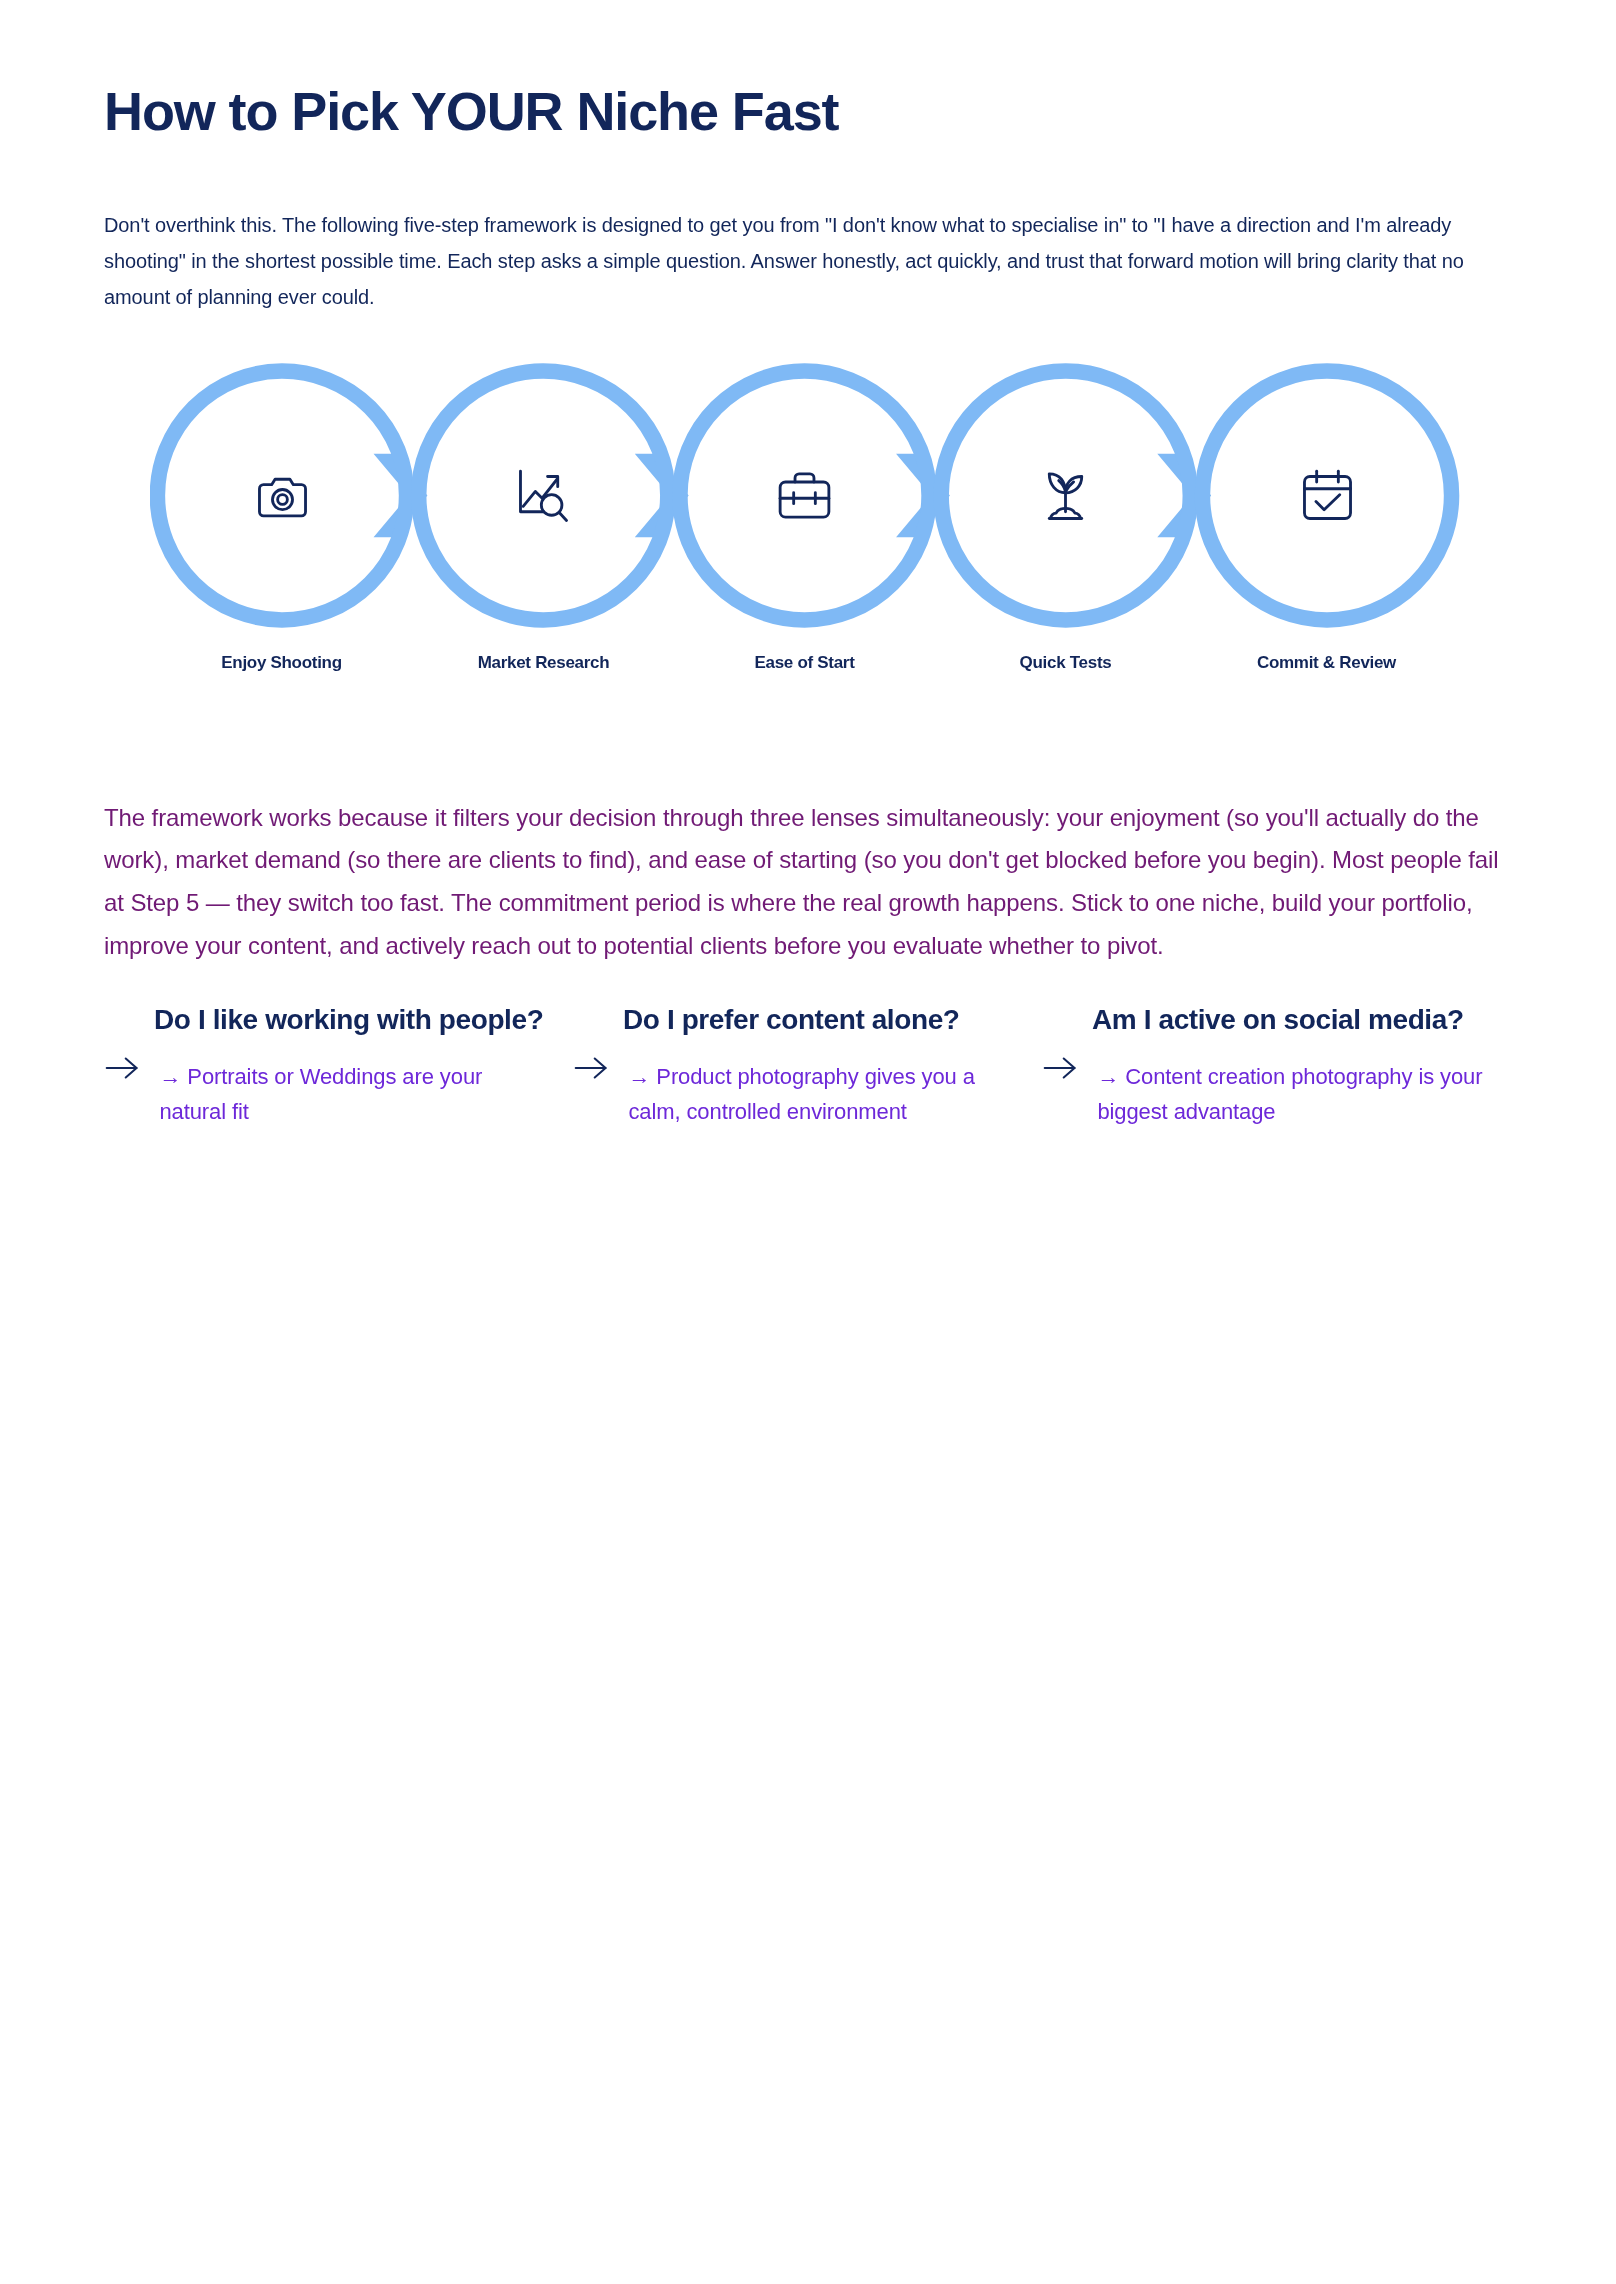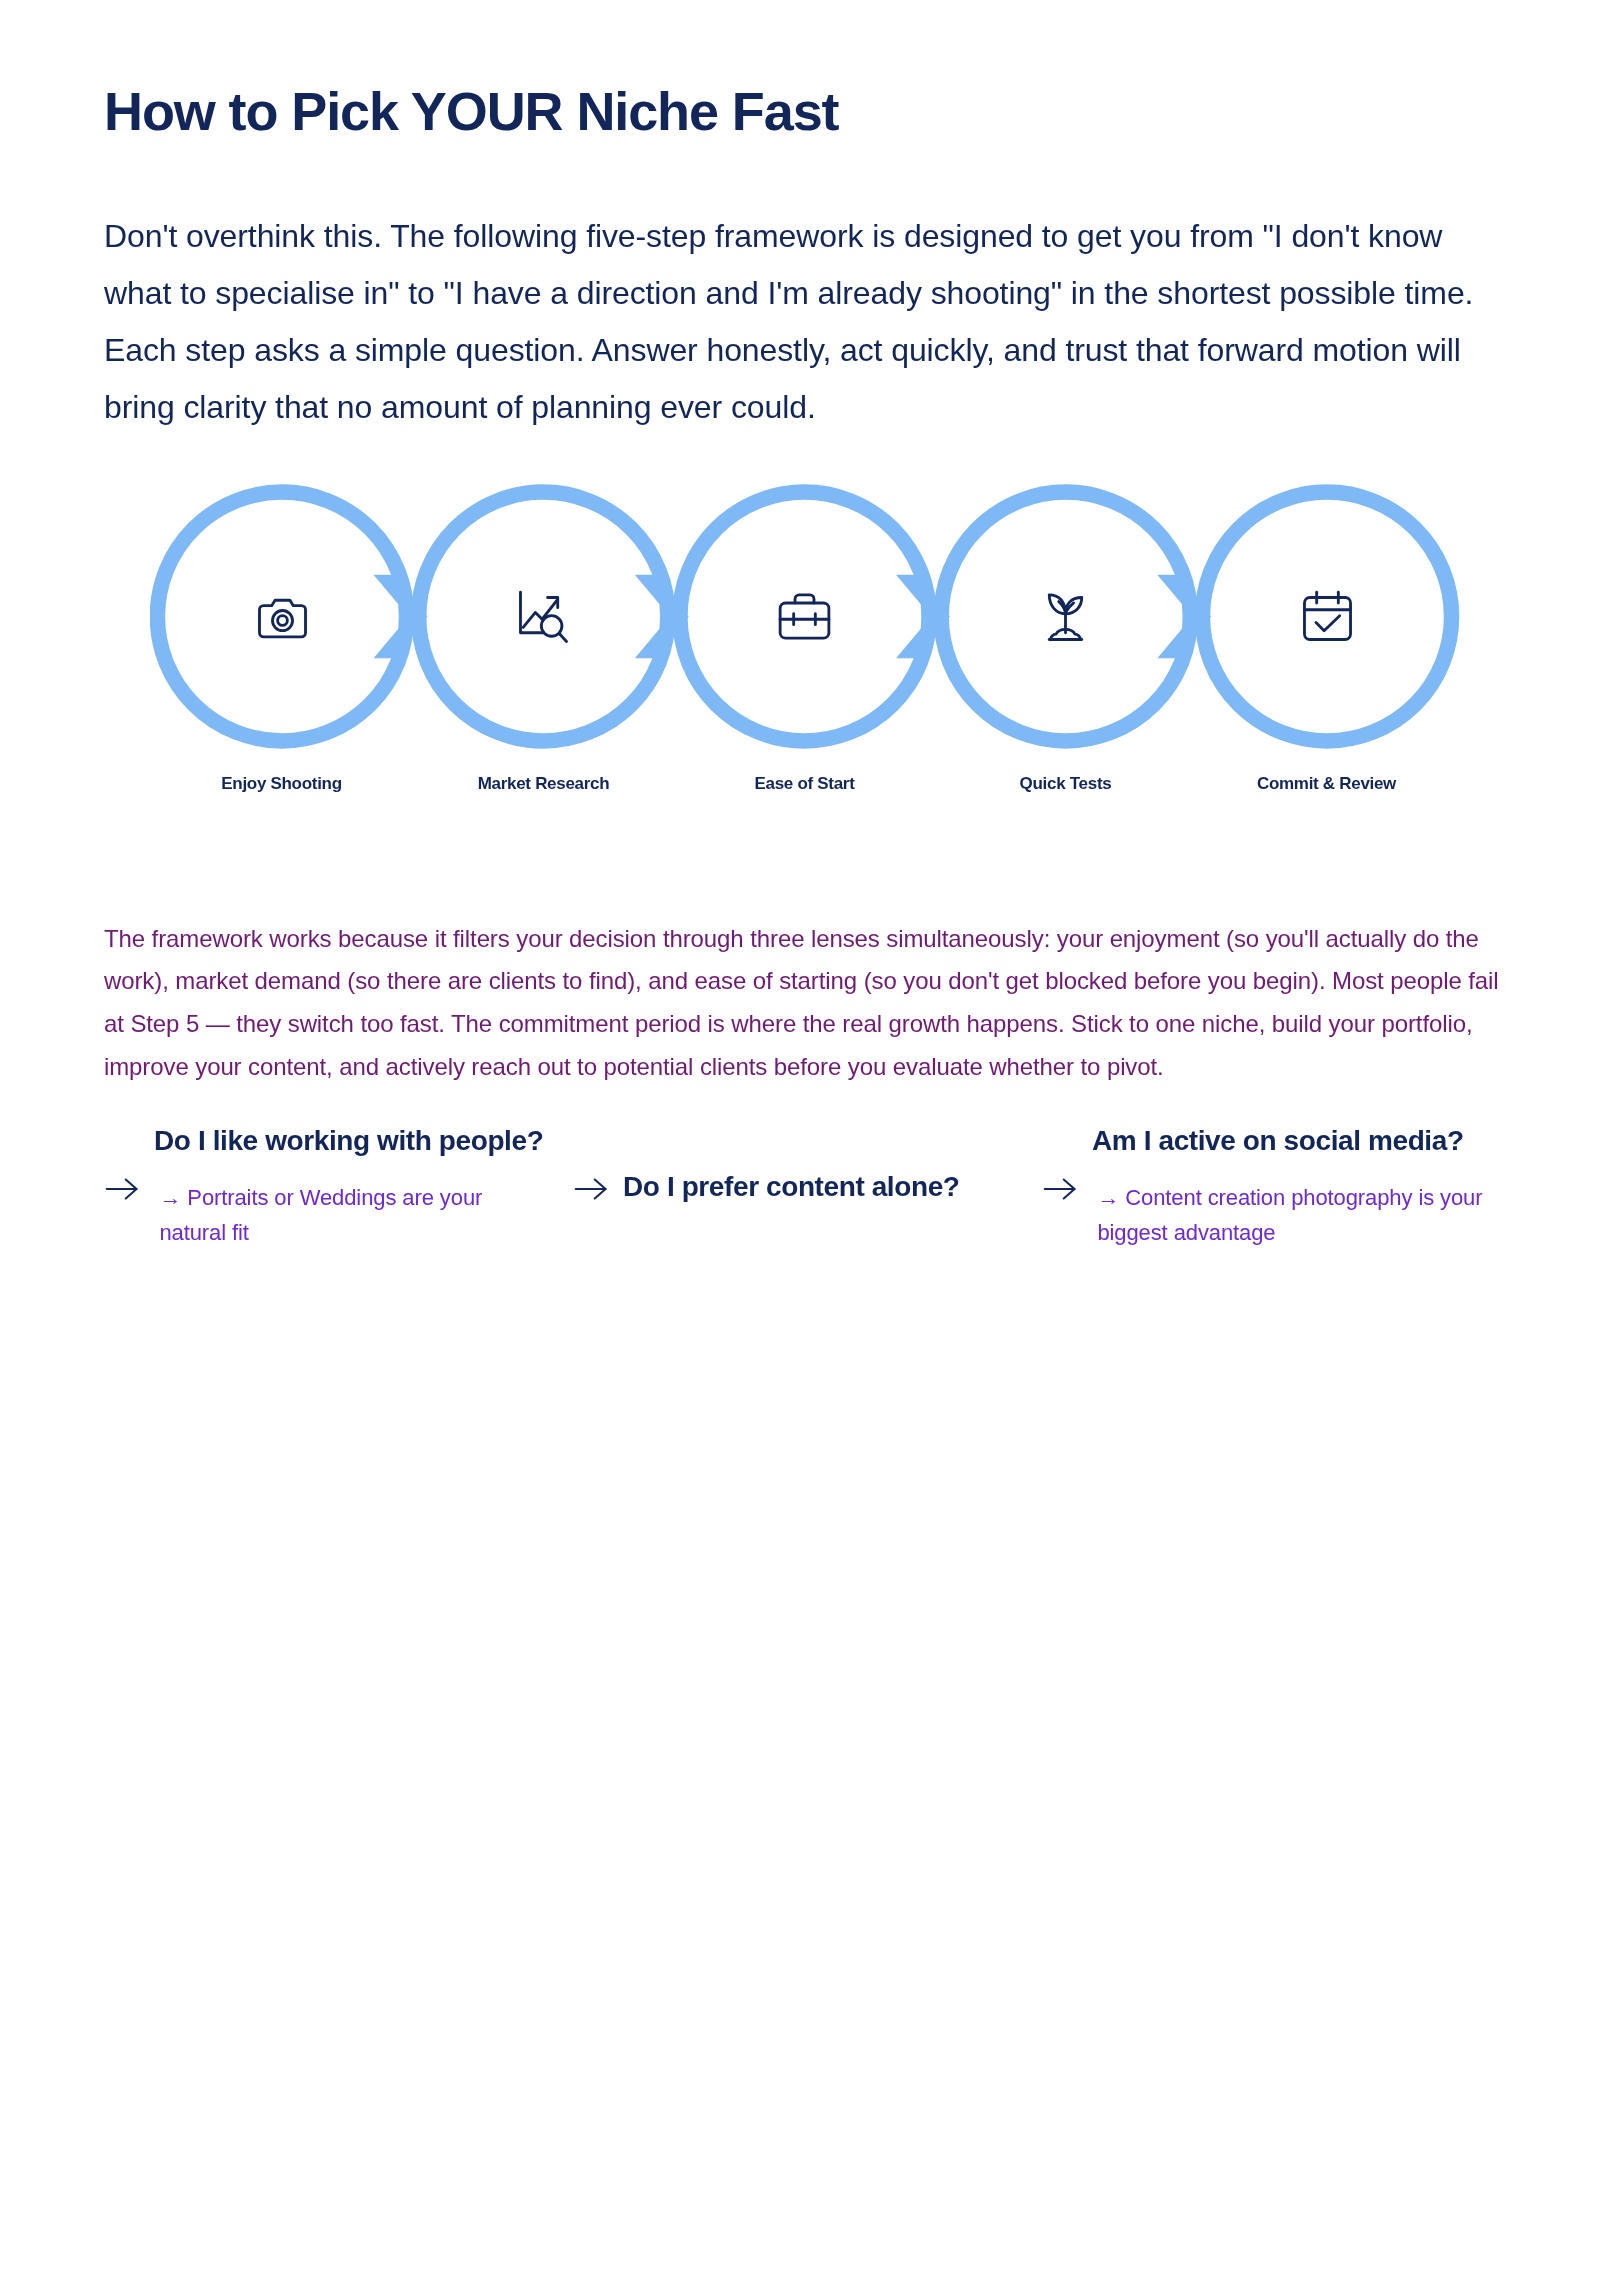--- a/index.html
+++ b/index.html
@@ -31,21 +31,21 @@
     font-size: 54px;
     font-weight: 700;
     letter-spacing: -1.1px;
     line-height: 1.1;
     color: #12265A;
   }
 
   
   .intro-paragraph {
     margin-top: 67px;
-    font-size: 32px;
+    font-size: 20px;
     line-height: 1.78;
     letter-spacing: -0.1px;
     max-width: 1414px;
     color: #12265A;
   }
 
   .body-paragraph {
     margin-top: 0;
     font-size: 24px;
     line-height: 1.78;
@@ -261,20 +261,21 @@
 
     <div class="question-col">
       <div class="q-arrow">
         <svg viewBox="0 0 56 44" fill="none" stroke="#12265A" stroke-width="3" stroke-linecap="round" stroke-linejoin="round">
           <path d="M4 22h44"></path>
           <path d="M32 8 L48 22 L32 36"></path>
         </svg>
       </div>
       <div class="q-body">
         <div class="q-title">Do I prefer content alone?</div>
+        <div class="q-answer">→ Product photography gives you a calm, controlled environment</div>
       </div>
     </div>
 
     <div class="question-col">
       <div class="q-arrow">
         <svg viewBox="0 0 56 44" fill="none" stroke="#12265A" stroke-width="3" stroke-linecap="round" stroke-linejoin="round">
           <path d="M4 22h44"></path>
           <path d="M32 8 L48 22 L32 36"></path>
         </svg>
       </div>

